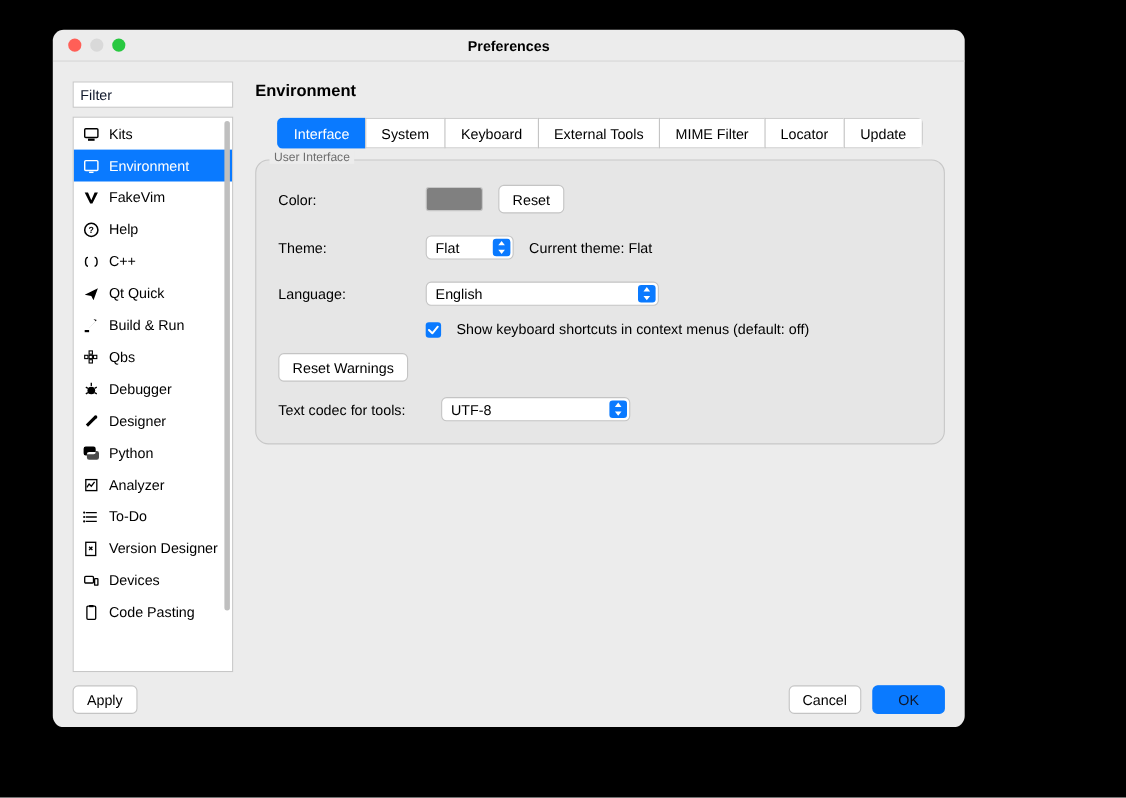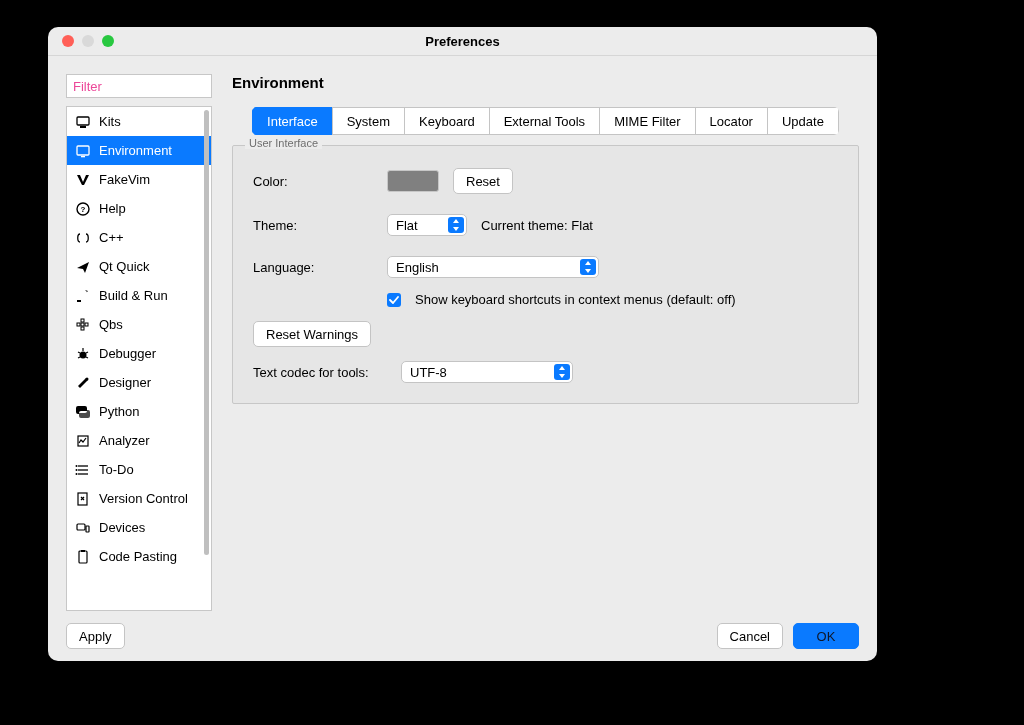--- a/index.html
+++ b/index.html
@@ -84,21 +84,21 @@
     flex-direction:column;
     gap:8px;
   }
   .filter{
     height:22px;
     background:var(--input-bg);
     border:1px solid var(--border);
     border-radius:0;
     padding:0 6px;
     font-size:13px;
-    color:#ec4899;
+    color:#0f172a;
     display:flex;
     align-items:center;
   }
   .sidebar-wrap{
     position:relative;
     flex:1;
     min-height:0;
   }
   .sidebar{
     background:var(--sidebar-bg);
@@ -168,21 +168,21 @@
     cursor:default;
   }
   .tab:last-child{border-right:1px solid var(--button-border);}
   .tab.active{
     background:var(--accent);
     color:#fff;
     border-color:var(--accent);
   }
   .groupbox{
     border:1px solid var(--border);
-    border-radius:2px;
+    border-radius:12px;
     background:var(--panel-bg);
     padding:22px 20px 20px 20px;
     margin-top:4px;
     position:relative;
   }
   .legend{
     position:absolute;
     top:-9px; left:12px;
     background:var(--win-bg);
     padding:0 4px;
@@ -392,21 +392,21 @@
                   </svg>
                 </span>
                 <span>To-Do</span>
               </div>
               <div class="side-item">
                 <span class="ico">
                   <svg viewBox="0 0 16 16">
                     <use href="#i-vcs"></use>
                   </svg>
                 </span>
-                <span>Version Control</span>
+                <span>Version Designer</span>
               </div>
               <div class="side-item">
                 <span class="ico">
                   <svg viewBox="0 0 16 16">
                     <use href="#i-devices"></use>
                   </svg>
                 </span>
                 <span>Devices</span>
               </div>
               <div class="side-item">

